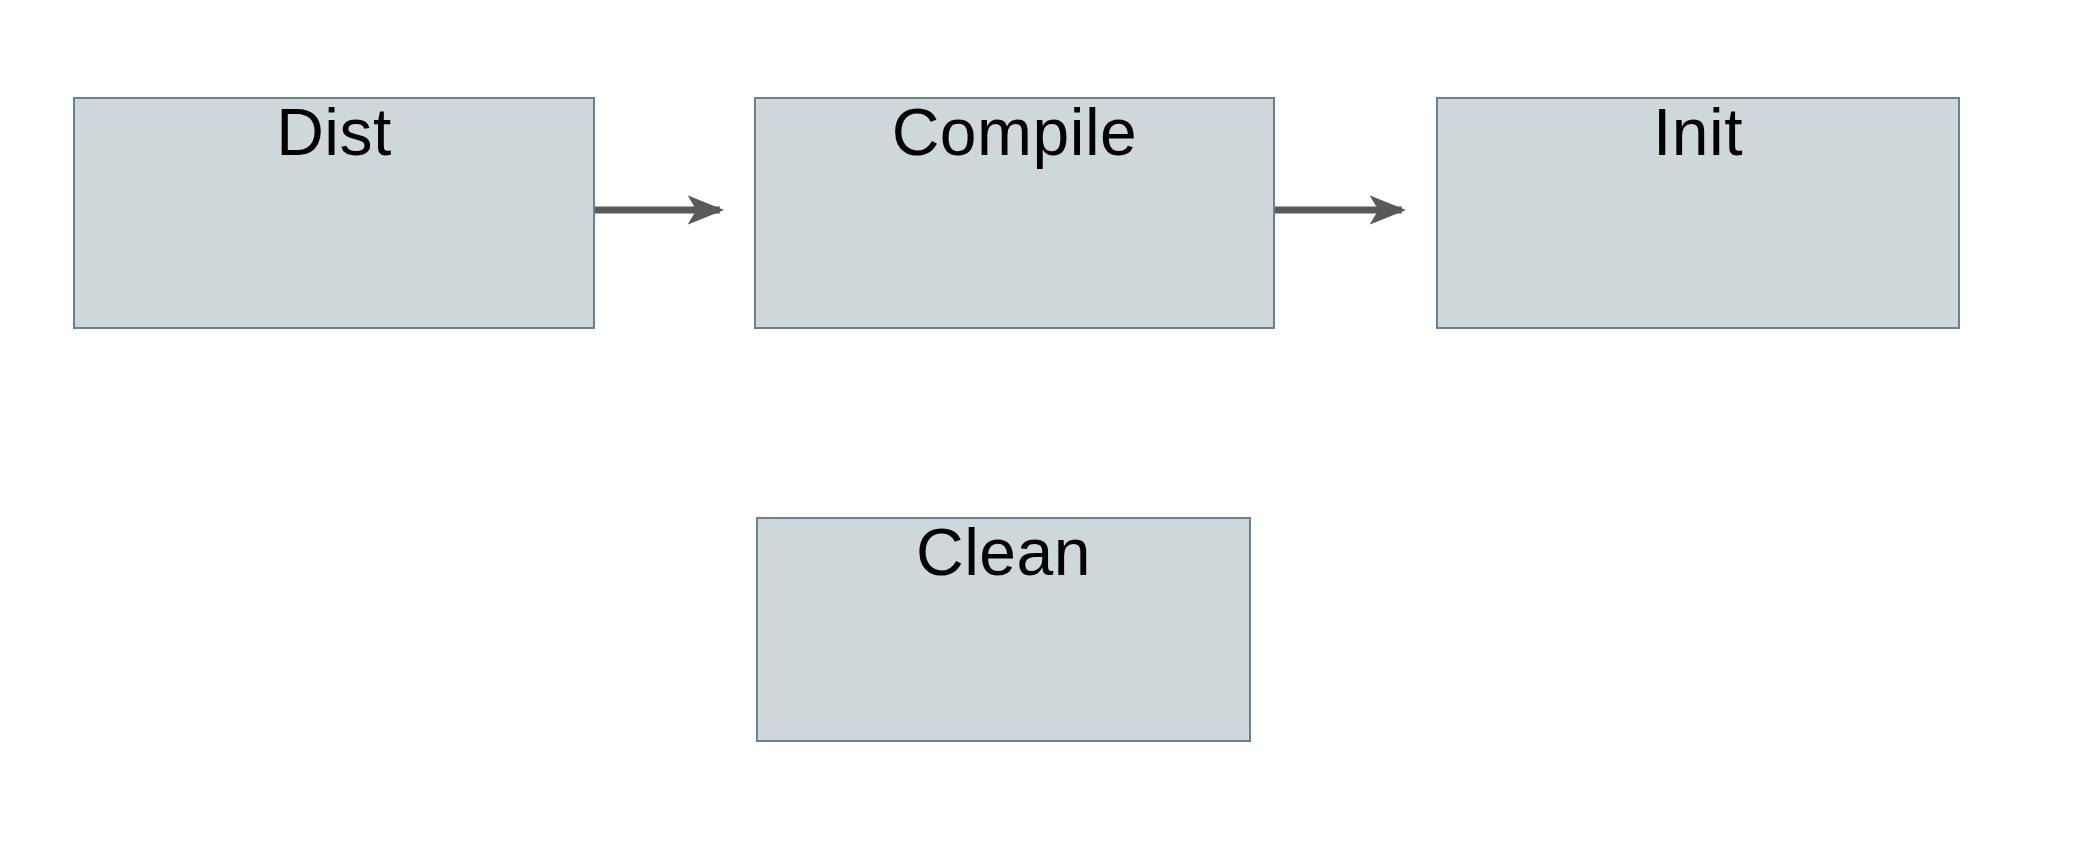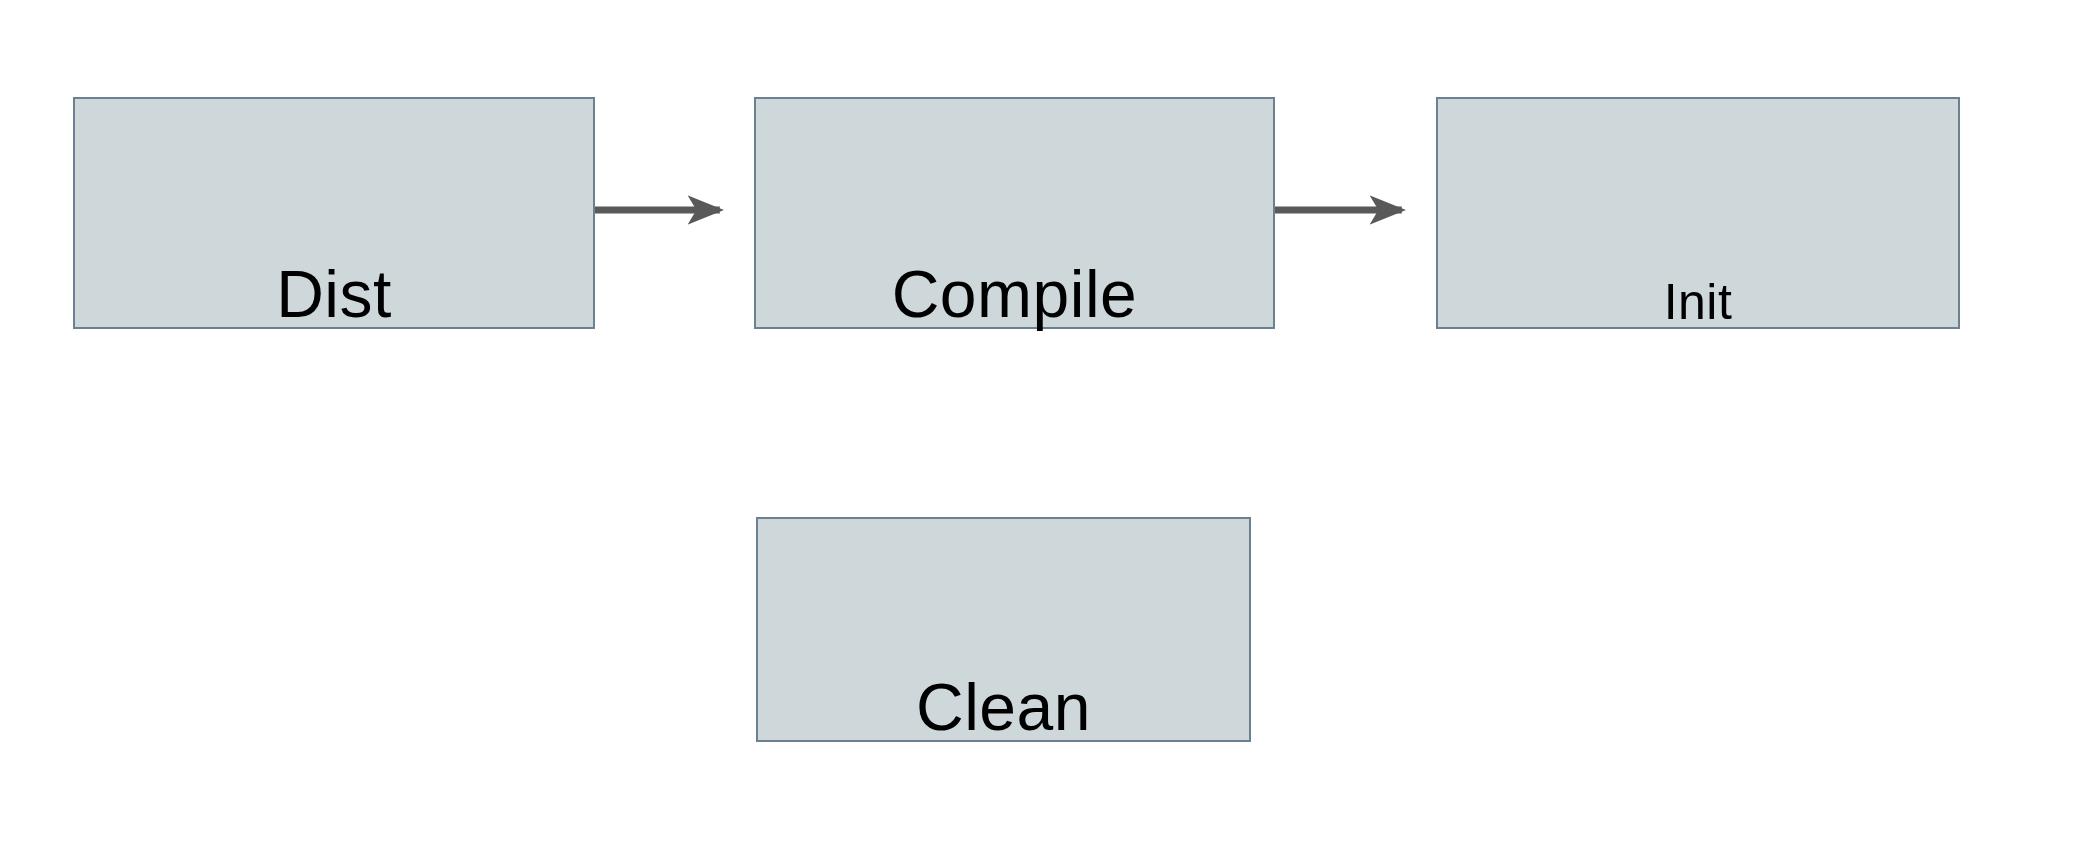--- a/index.html
+++ b/index.html
@@ -17,21 +17,21 @@
     height: 848px;
     background: #ffffff;
     overflow: hidden;
   }
   .node {
     position: absolute;
     box-sizing: border-box;
     background: #ced8db;
     border: 2px solid #6b8191;
     display: flex;
-    align-items: flex-end;
+    align-items: flex-start;
     justify-content: center;
   }
   .node-label {
     font-family: "Liberation Sans", sans-serif;
     font-size: 66px;
     line-height: 1;
     font-weight: 400;
     color: #000000;
     letter-spacing: 0.5px;
     white-space: nowrap;
@@ -66,20 +66,20 @@
 
   <div class="node" id="node-dist" style="left: 73px; top: 97px; width: 522px; height: 232px; background: rgb(206, 216, 219); border-color: rgb(107, 129, 145); border-width: 2px;">
     <span class="node-label" style="color: rgb(0, 0, 0); font-size: 66px;">Dist</span>
   </div>
 
   <div class="node" id="node-compile" style="left: 754px; top: 97px; width: 521px; height: 232px; background: rgb(206, 216, 219); border-color: rgb(107, 129, 145); border-width: 2px;">
     <span class="node-label" style="color: rgb(0, 0, 0); font-size: 66px;">Compile</span>
   </div>
 
   <div class="node" id="node-init" style="left: 1436px; top: 97px; width: 524px; height: 232px; background: rgb(206, 216, 219); border-color: rgb(107, 129, 145); border-width: 2px;">
-    <span class="node-label" style="color: rgb(0, 0, 0); font-size: 50px;">Init</span>
+    <span class="node-label" style="color: rgb(0, 0, 0); font-size: 66px;">Init</span>
   </div>
 
   <div class="node" id="node-clean" style="left: 756px; top: 517px; width: 495px; height: 225px; background: rgb(206, 216, 219); border-color: rgb(107, 129, 145); border-width: 2px;">
     <span class="node-label" style="color: rgb(0, 0, 0); font-size: 66px;">Clean</span>
   </div>
 
 </div>
 
 </body></html>

